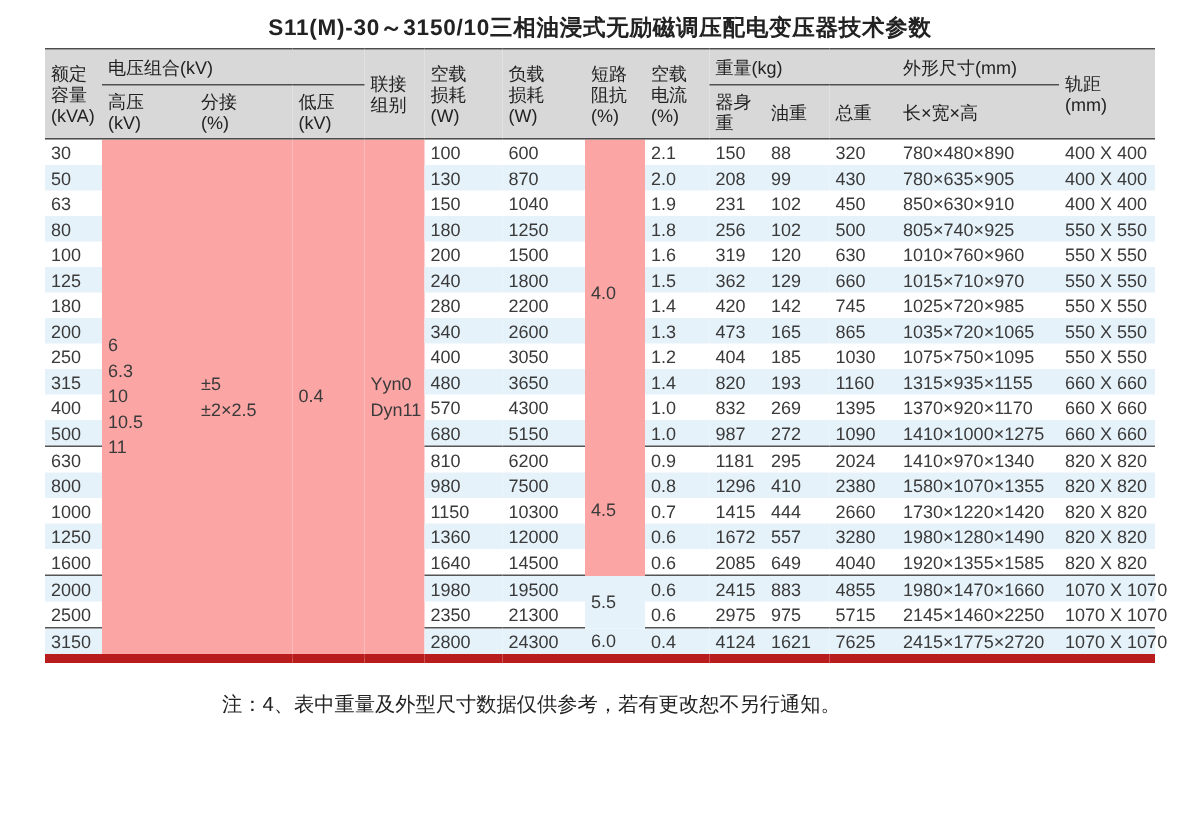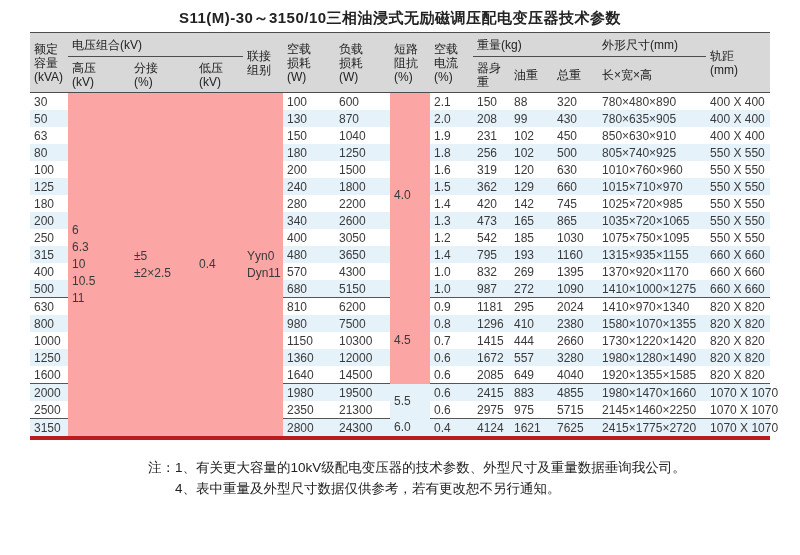--- a/index.html
+++ b/index.html
@@ -8,21 +8,21 @@
     font-family:"Liberation Sans","DejaVu Sans",sans-serif;color:#333;
     overflow:hidden;
   }
   .title{
     margin:9px 0 4px;text-align:center;
     font-size:15px;font-weight:bold;letter-spacing:.5px;color:#222;
   }
   table{
     border-collapse:collapse;table-layout:fixed;
     margin-left:30px;width:740px;
-    border-top:1px solid #4d4d4d;border-bottom:4px solid #b91c1c;
+    border-top:1px solid #4d4d4d;border-bottom:6px solid #b91c1c;
   }
   thead th{
     background:#d8d8d8;font-weight:normal;text-align:left;
     font-size:12px;line-height:14px;padding:1px 4px;
     white-space:pre-line;vertical-align:middle;
     border-bottom:1px solid #4d4d4d;color:#222;
   }
   thead tr.hrow1{height:24px;}
   thead tr.hrow2{height:36px;}
   tbody td{
@@ -198,32 +198,32 @@
         <td>165</td>
         <td>865</td>
         <td>1035×720×1065</td>
         <td>550 X 550</td>
       </tr>
       <tr>
         <td>250</td>
         <td>400</td>
         <td>3050</td>
         <td>1.2</td>
-        <td>542</td>
+        <td>404</td>
         <td>185</td>
         <td>1030</td>
         <td>1075×750×1095</td>
         <td>550 X 550</td>
       </tr>
       <tr>
         <td>315</td>
         <td>480</td>
         <td>3650</td>
         <td>1.4</td>
-        <td>795</td>
+        <td>820</td>
         <td>193</td>
         <td>1160</td>
         <td>1315×935×1155</td>
         <td>660 X 660</td>
       </tr>
       <tr>
         <td>400</td>
         <td>570</td>
         <td>4300</td>
         <td>1.0</td>
@@ -334,16 +334,15 @@
         <td>7625</td>
         <td>2415×1775×2720</td>
         <td>1070 X 1070</td>
       </tr>
     </tbody>
 </table>
 
 <div class="notes">
   <div class="notes-label">注：</div>
   <div>
-    <div class="note-item">1、有关更大容量的10kV级配电变压器的技术参数、外型尺寸及重量数据垂询我公司。</div>
     <div class="note-item">4、表中重量及外型尺寸数据仅供参考，若有更改恕不另行通知。</div>
   </div>
 </div>
 
 </body></html>

